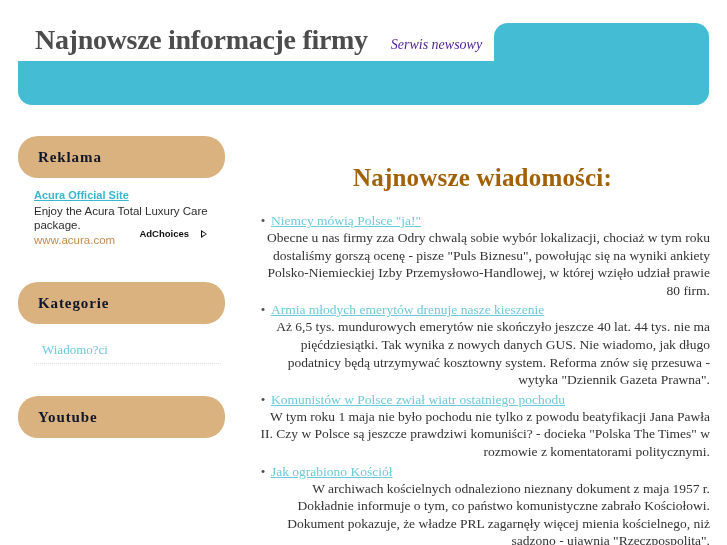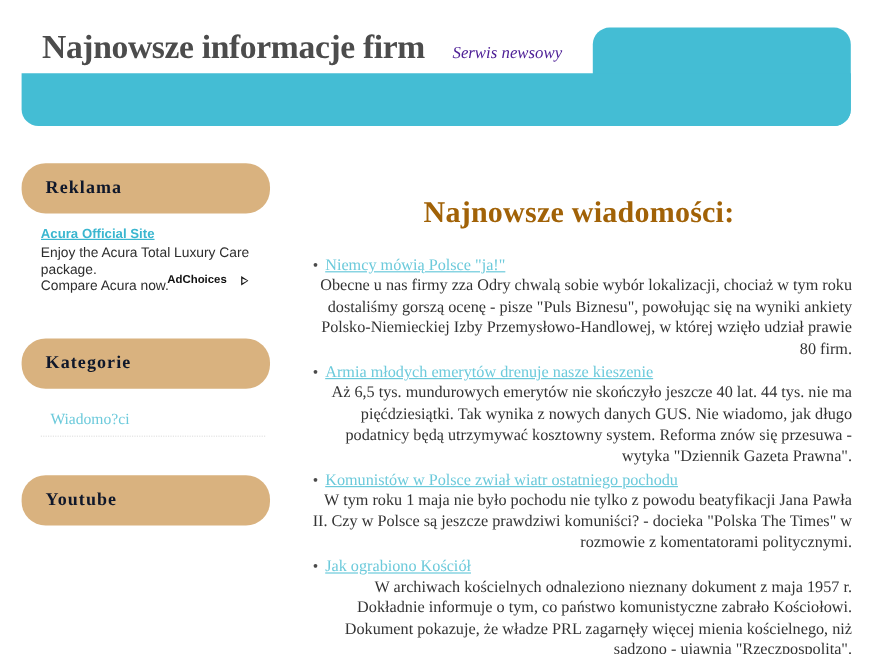--- a/index.html
+++ b/index.html
@@ -231,38 +231,37 @@
     text-align: right;
   }
 </style>
 </head>
 <body>
 
 <div class="header">
   <div class="header-band-right"></div>
   <div class="header-band-bottom"></div>
   <div class="header-title-wrap">
-    <span class="site-title">Najnowsze informacje firm</span>
+    <span class="site-title">Najnowsze informacje firmy</span>
     <span class="site-tagline">Serwis newsowy</span>
   </div>
 </div>
 
 <div class="page">
 
   <aside class="sidebar">
 
     <section class="widget">
       <div class="widget-head">
         <span class="widget-head-text">Reklama</span>
       </div>
       <div class="widget-body">
         <div class="ad-block">
           <a class="ad-title">Acura Official Site</a>
           <div class="ad-desc">Enjoy the Acura Total Luxury Care package.</div>
-          <div class="ad-desc">Compare Acura now.</div>
           <div class="ad-url">www.acura.com</div>
           <div class="adchoices">
             <span>AdChoices</span>
             <span class="adchoices-tri"></span>
           </div>
         </div>
       </div>
     </section>
 
     <section class="widget widget-spacer-top">

